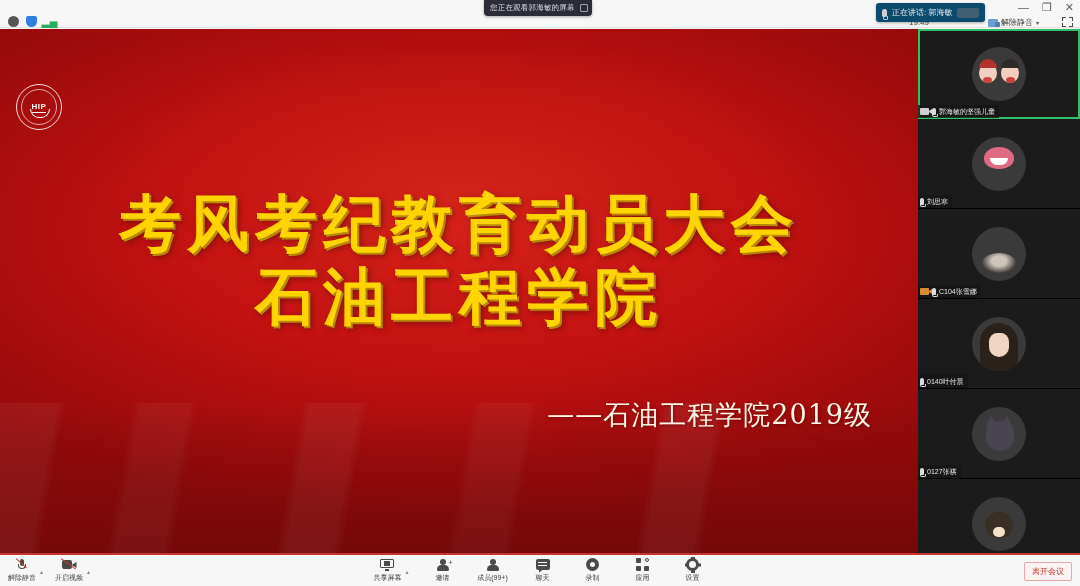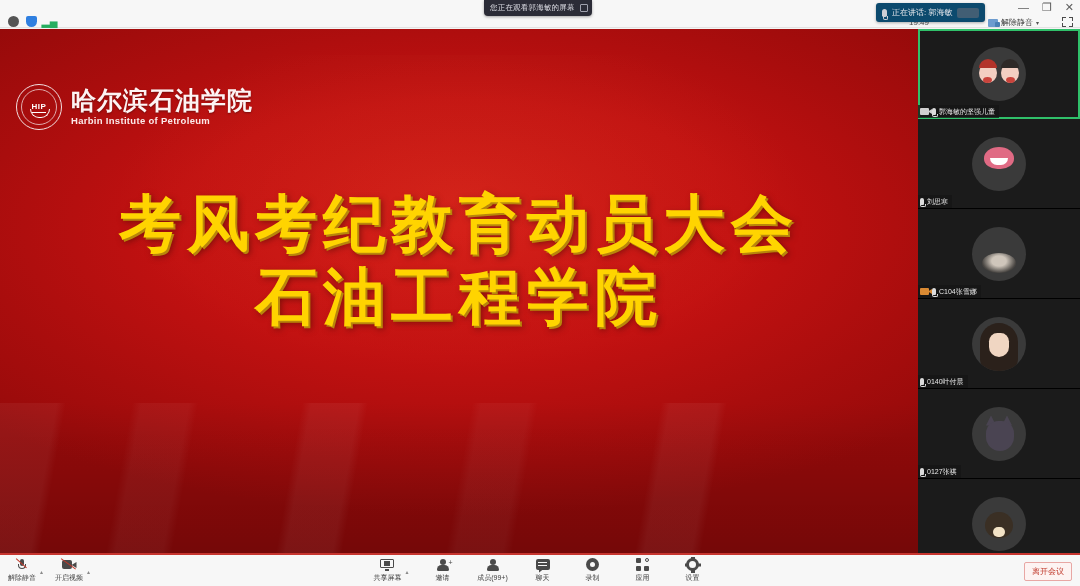--- a/index.html
+++ b/index.html
@@ -521,31 +521,28 @@
   <div class="stage">
     <div class="slide">
       <div class="glow"></div>
       <div class="folds"></div>
 
       <div class="logo">
         <div class="seal">
           <span class="hip">HIP</span>
           <span class="bowl"></span>
         </div>
-        <div class="logo-text">
-          <div class="logo-cn">哈尔滨石油学院</div>
-          <div class="logo-en">Harbin Institute of Petroleum</div>
-        </div>
       </div>
 
       <div class="title-wrap">
         <div class="title-line l2">考风考纪教育动员大会</div>
         <div class="title-line l1">石油工程学院</div>
       </div>
 
+      <div class="subtitle">——石油工程学院2019级</div>
     </div>
   </div>
 
   <div class="strip">
 
     <div class="tile active">
       <div class="av a-kids">
         <span class="f1"></span>
           <span class="f2"></span>
         <span class="h1"></span>

